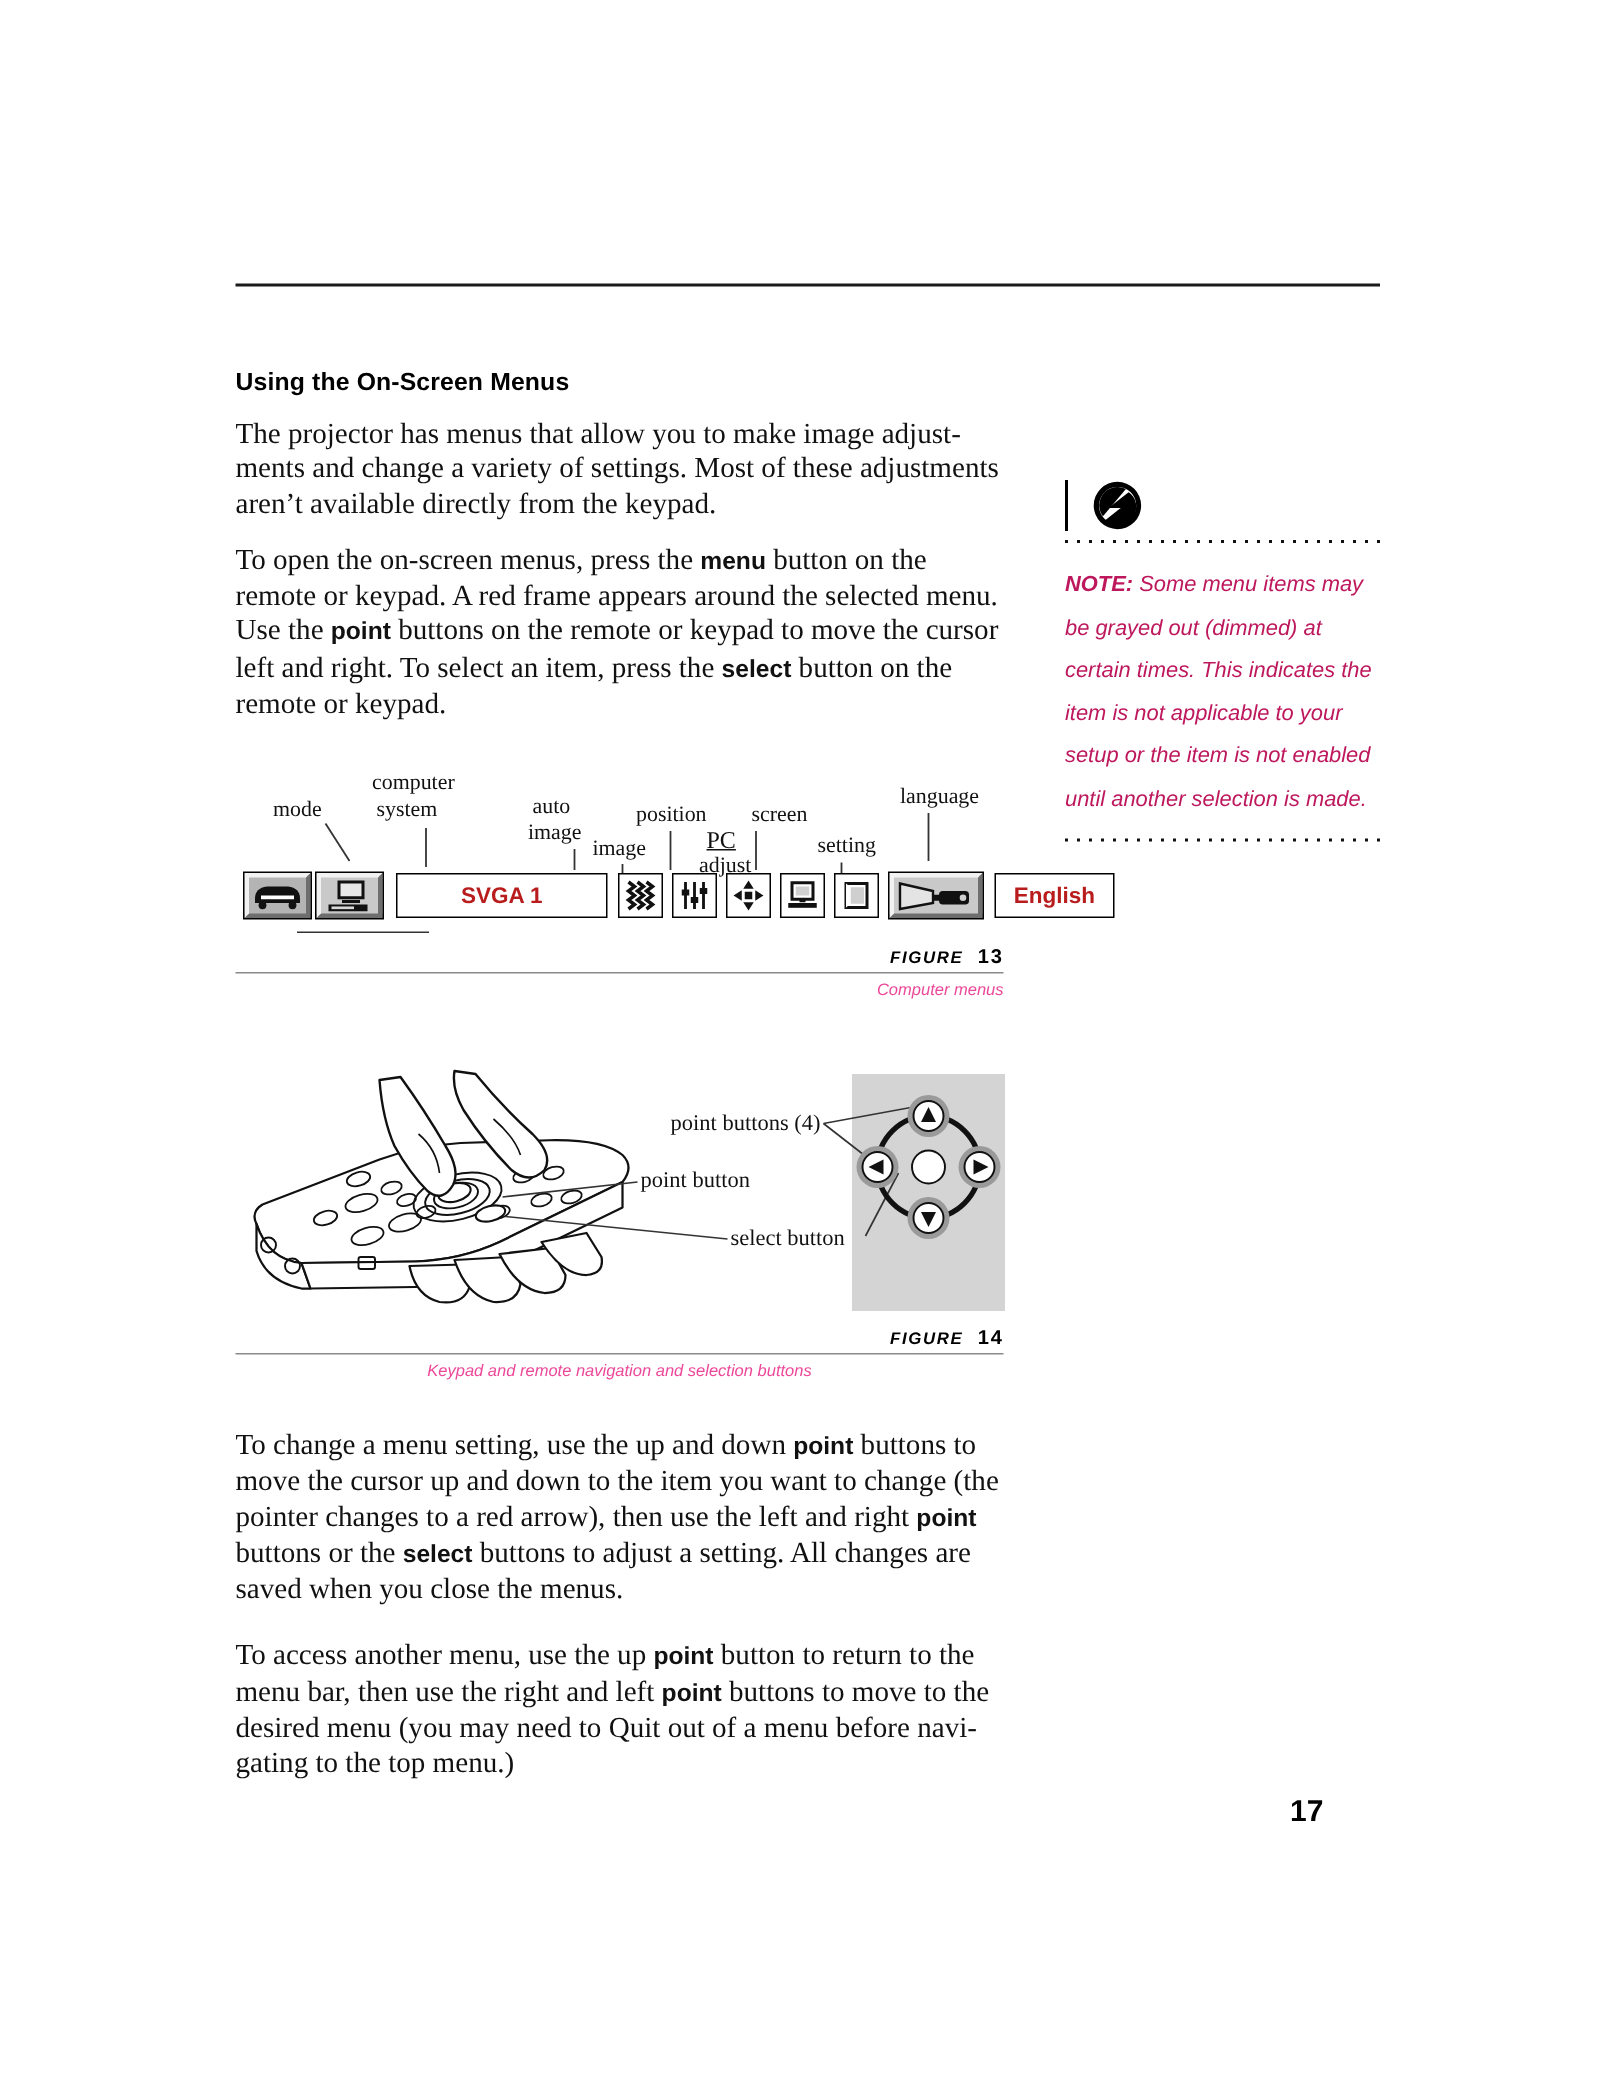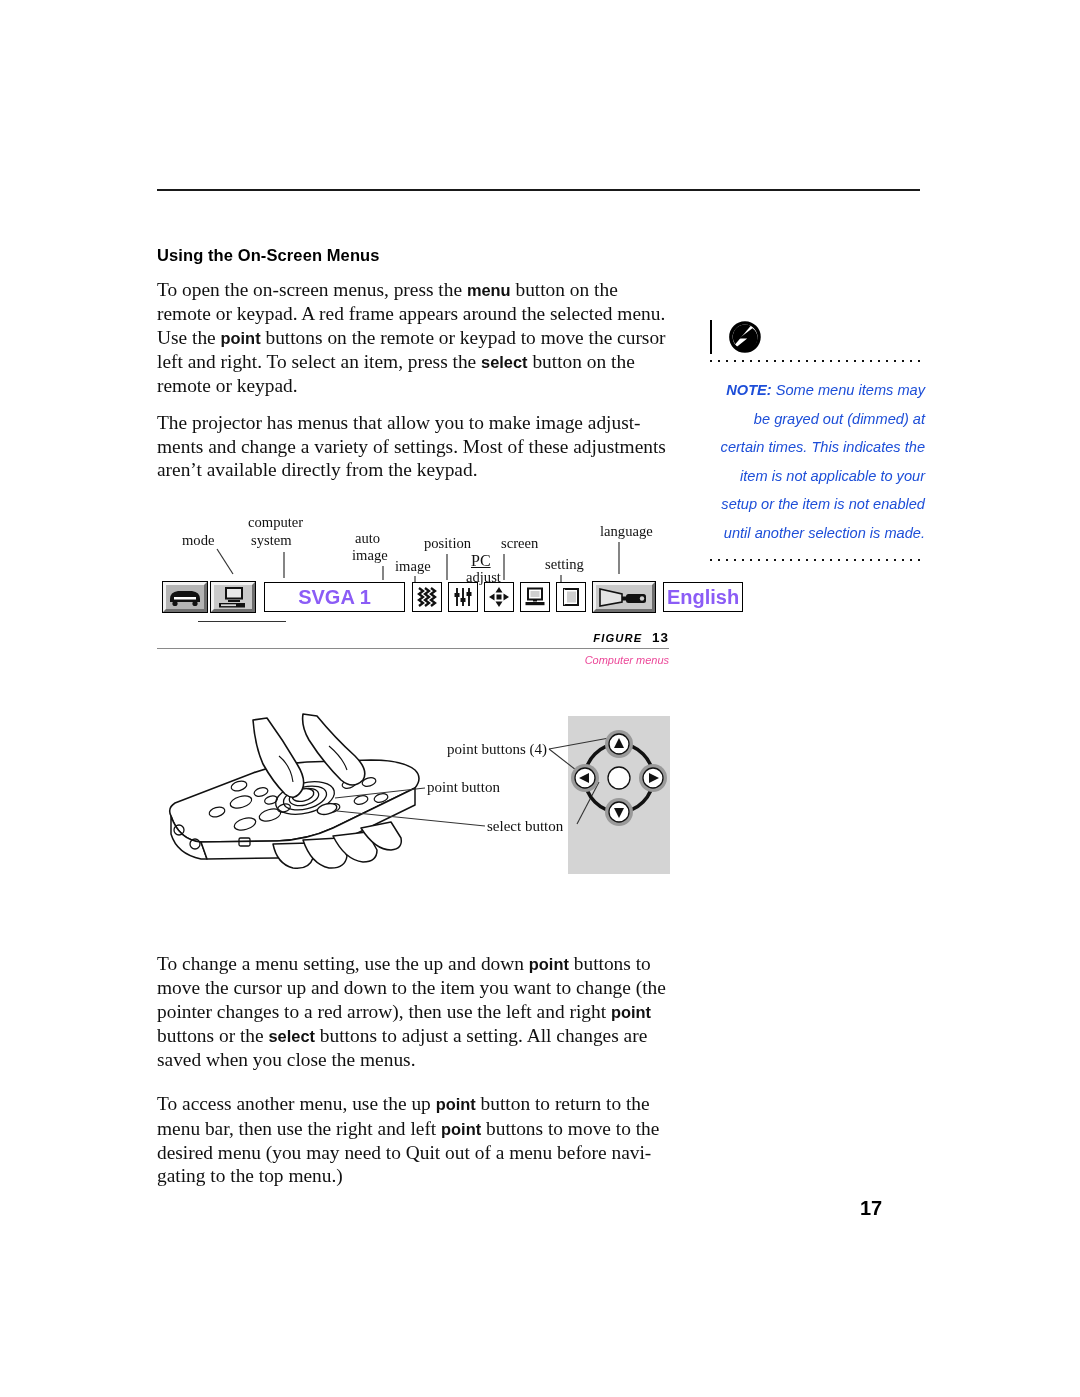--- a/index.html
+++ b/index.html
@@ -87,22 +87,21 @@
     height: 2px;
     background-image: repeating-linear-gradient(
       to right, #111 0px, #111 2px, rgba(0,0,0,0) 2px, rgba(0,0,0,0) 8px);
   }
   .note-text {
     font-family: "Liberation Sans", sans-serif;
     font-style: italic;
     font-size: 14.6px;
     line-height: 28.5px;
     margin-top: 14px;
-    color: #1d4ed8;
-    text-align: right;
+    color: #be185d;
   }
   .note-text .lead {
     font-weight: bold;
     font-style: italic;
   }
   .dots-bottom {
     margin-top: 12px;
   }
 
   
@@ -147,22 +146,22 @@
     top: 0;
     height: 30px;
     box-sizing: border-box;
     border: 1.6px solid #000;
     background: #fff;
     display: flex;
     align-items: center;
     justify-content: center;
     font-family: "Liberation Sans", sans-serif;
     font-weight: bold;
-    font-size: 20px;
-    color: #8b5cf6;
+    font-size: 15px;
+    color: #b91c1c;
     text-align: right;
   }
   .mode-underline {
     position: absolute;
     left: 41px;
     top: 113px;
     width: 88px;
     height: 1.4px;
     background: #333;
   }
@@ -244,22 +243,22 @@
 </style>
 </head>
 <body>
 
 <div class="page">
 
   <div class="top-rule"></div>
 
   <div class="col-main">
     <h2 class="h-section">Using the On-Screen Menus</h2>
+    <p class="body" id="p1">The projector has menus that allow you to make image adjust-ments and change a variety of settings. Most of these adjustments aren’t available directly from the keypad.</p>
     <p class="body" id="p2">To open the on-screen menus, press the <b>menu</b> button on the remote or keypad. A red frame appears around the selected menu. Use the <b>point</b> buttons on the remote or keypad to move the cursor left and right. To select an item, press the <b>select</b> button on the remote or keypad.</p>
-    <p class="body" id="p1">The projector has menus that allow you to make image adjust-ments and change a variety of settings. Most of these adjustments aren’t available directly from the keypad.</p>
   </div>
 
   <div class="col-main" style="top:952px;">
     <p class="body" id="p3">To change a menu setting, use the up and down <b>point</b> buttons to move the cursor up and down to the item you want to change (the pointer changes to a red arrow), then use the left and right <b>point</b> buttons or the <b>select</b> buttons to adjust a setting. All changes are saved when you close the menus.</p>
     <p class="body" id="p4" style="margin-top:21px;">To access another menu, use the up <b>point</b> button to return to the menu bar, then use the right and left <b>point</b> buttons to move to the desired menu (you may need to Quit out of a menu before navi-gating to the top menu.)</p>
   </div>
 
   <div class="note">
     <div class="note-mark">
       <div class="note-bar"></div>
@@ -511,16 +510,24 @@
       <g>
         <circle cx="85" cy="62" r="14" fill="#9a9a9a"></circle>
         <circle cx="85" cy="62" r="10" fill="#ffffff" stroke="#111" stroke-width="1.3"></circle>
         <polygon points="91,62 81,57 81,67" fill="#111"></polygon>
       </g>
 
       <circle cx="51" cy="62" r="11" fill="#ffffff" stroke="#111" stroke-width="1.3"></circle>
     </svg>
   </div>
 
+  <div class="fig-cap cap14" style="top:884px;">
+    <div class="fig-num">
+      <span class="small">FIGURE</span>
+      &nbsp;<span>14</span>
+    </div>
+    <div class="cap-rule"></div>
+    <div class="fig-title">Keypad and remote navigation and selection buttons</div>
+  </div>
 
   <div class="page-num">17</div>
 
 </div>
 
 </body></html>

